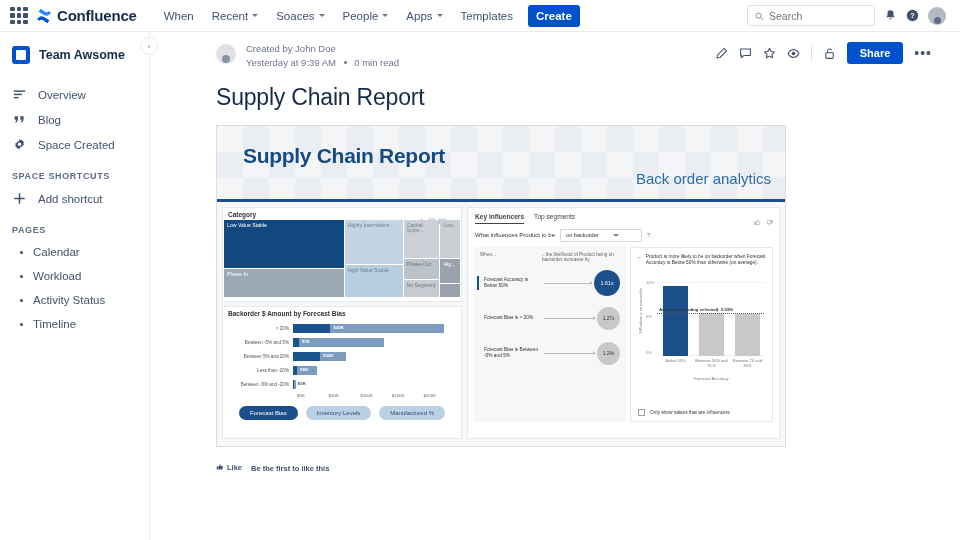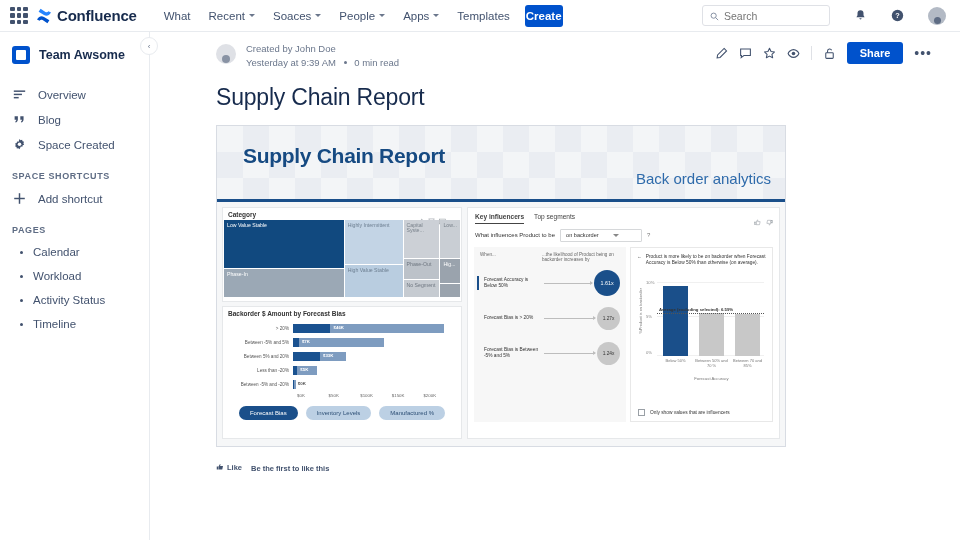--- a/index.html
+++ b/index.html
@@ -30,23 +30,23 @@
   .navitems { display: flex; align-items: center; gap: 0px; }
   .navitem {
     font-size: 11.5px; color: #42526e; padding: 5px 9px;
     border-radius: 3px; cursor: pointer; display: flex; align-items: center; gap: 4px;
     white-space: nowrap;
   }
   .caret { width: 0; height: 0; border-left: 3px solid transparent;
     border-right: 3px solid transparent; border-top: 3.5px solid #6b778c; display:inline-block;}
   .create-btn {
     background: #0052cc; color: #fff; font-size: 11.5px; font-weight: 600;
-    padding: 5px 1px; border-radius: 3px; border: none; cursor: pointer; margin-left: 6px;
-  }
-  .topnav-right { margin-left: auto; display: flex; align-items: center; gap: 24px; padding-right: 4px;}
+    padding: 5px 8px; border-radius: 3px; border: none; cursor: pointer; margin-left: 6px;
+  }
+  .topnav-right { margin-left: auto; display: flex; align-items: center; gap: 9px; padding-right: 4px;}
   .searchbox {
     width: 128px; height: 21px; border: 1px solid #dfe1e6; border-radius: 3px;
     display: flex; align-items: center; gap: 5px; padding: 0 7px; background: #fff; cursor: text;
   }
   .searchbox input {
     border: none; outline: none; font-size: 10.5px; color: #7a869a; width: 100%;
     font-family: "Liberation Sans", sans-serif; background: transparent;
   }
   .icon-btn { cursor: pointer; display: flex; align-items: center; justify-content: center; }
   .avatar-top { width: 18px; height: 18px; border-radius: 50%; background: #b3bac5;
@@ -232,21 +232,21 @@
     <span class="brand-mark">
       <svg width="16" height="16" viewBox="0 0 16 16">
         <path d="M1 11.5c2.2-3.4 4.5-4 7-2.5l5.4 3.2-2 3L6.6 12c-1.2-.7-2.3-.4-3 .8z" fill="#0052cc"></path>
         <path d="M15 4.5c-2.2 3.4-4.5 4-7 2.5L2.6 3.8l2-3L9.4 4c1.2.7 2.3.4 3-.8z" fill="#2684ff"></path>
       </svg>
     </span>
     <span class="brand-name">Confluence</span>
   </div>
   <div class="navitems">
     <div class="navitem">
-      <span>What</span>
+      <span>When</span>
     </div>
     <div class="navitem">
       <span>Recent</span>
       <span class="caret"></span>
     </div>
     <div class="navitem">
       <span>Soaces</span>
       <span class="caret"></span>
     </div>
     <div class="navitem">

